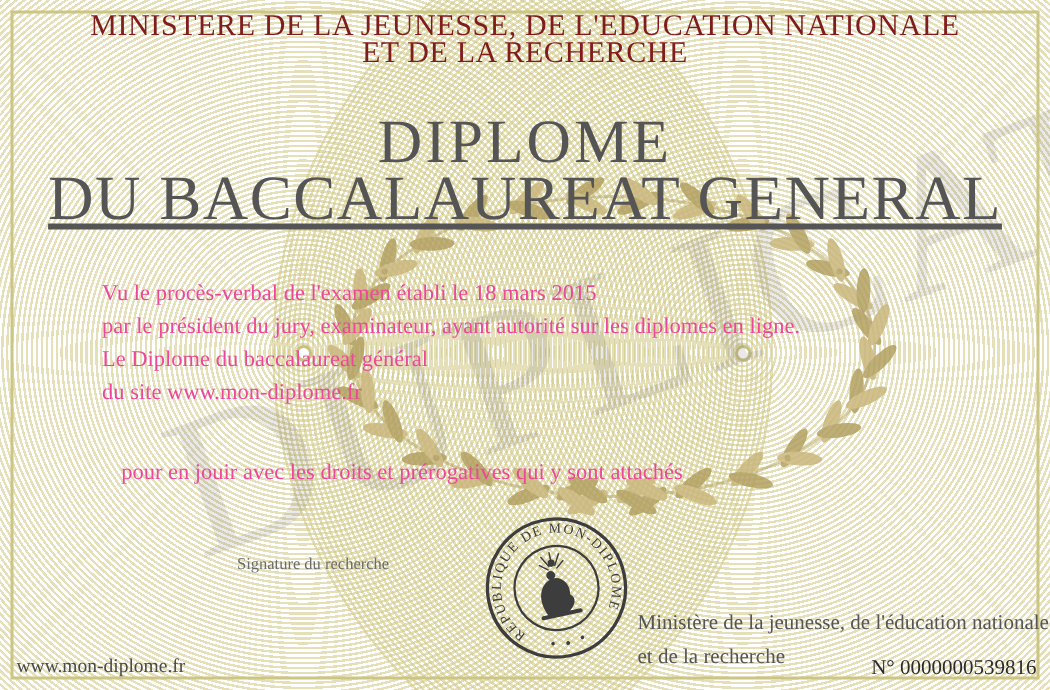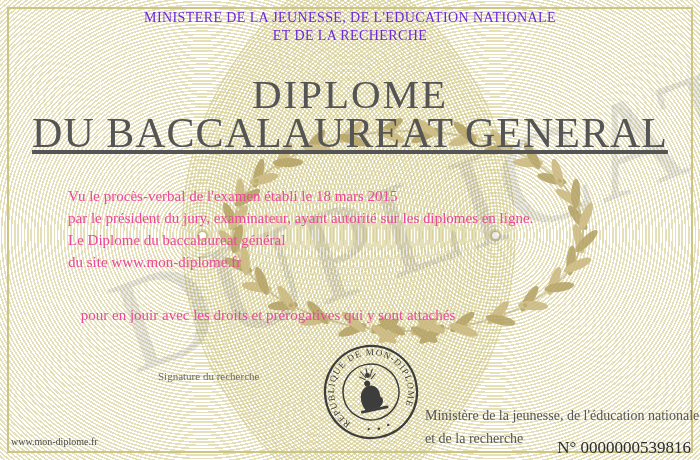--- a/index.html
+++ b/index.html
@@ -21,32 +21,32 @@
   .frame{position:absolute;left:7px;top:7px;right:7px;bottom:7px;
     border:2px solid #cdc583;z-index:4;}
   .watermark{
     position:absolute;left:95px;top:268px;width:950px;z-index:1;
     font-size:135px;line-height:1;white-space:nowrap;letter-spacing:2px;
     color:rgba(110,110,110,0.15);transform:rotate(-20deg);transform-origin:0 0;
   }
   .wreath{position:absolute;left:210px;top:98px;z-index:2;opacity:.85;}
   .txt{position:absolute;z-index:5;color:#ec4899;}
   .ministry-header{top:9px;left:0;width:100%;text-align:center;
-    font-size:14px;line-height:17.5px;color:#6d28d9;letter-spacing:.4px;}
+    font-size:20px;line-height:17.5px;color:#7f1d1d;letter-spacing:.4px;}
   .title1{top:73px;left:0;width:100%;text-align:center;
     font-size:41px;line-height:42px;letter-spacing:2px;color:#555555;}
   .title2{top:111px;left:0;width:100%;text-align:center;
     font-size:42px;line-height:44px;letter-spacing:1px;color:#555555;text-decoration:underline;}
   .body-text{left:68px;top:185px;font-size:15px;line-height:22px;}
   .body-text p{margin:0;}
   .closing{left:0;top:307px;width:536px;text-align:center;font-size:15px;}
   .signature-label{left:158px;top:370px;font-size:11px;color:#6b6b6b;}
   .issuer{left:425px;top:364px;font-size:14px;line-height:23px;color:#555555;margin-top:40px;}
-  .footer-left{left:11px;top:436px;font-size:10px;color:#4a4a4a;}
-  .footer-right{right:9px;top:438px;font-size:17px;color:#2b2b2b;}
+  .footer-left{left:11px;top:436px;font-size:13px;color:#4a4a4a;}
+  .footer-right{right:9px;top:438px;font-size:14px;color:#2b2b2b;}
   .seal{position:absolute;left:320px;top:341px;z-index:5;}
 </style>
 </head>
 <body>
 
 <div class="cert">
 
   <div class="rosette left"></div>
   <div class="rosette right"></div>
   <div class="rosette-dot" style="left:197px;top:230px;"></div>

